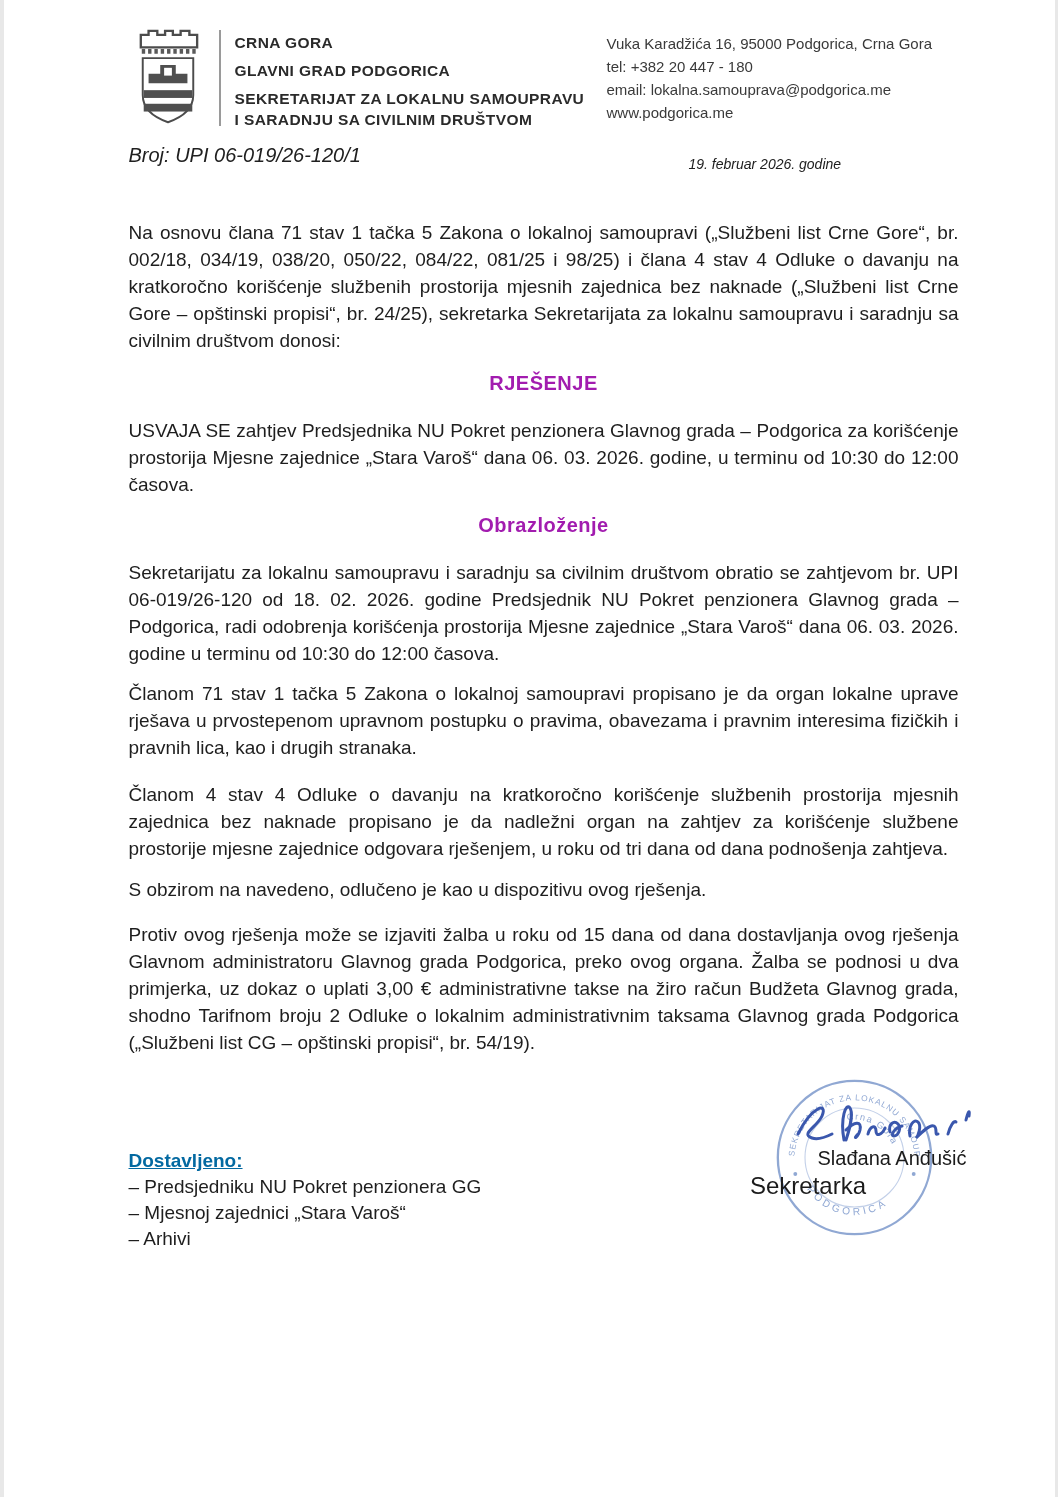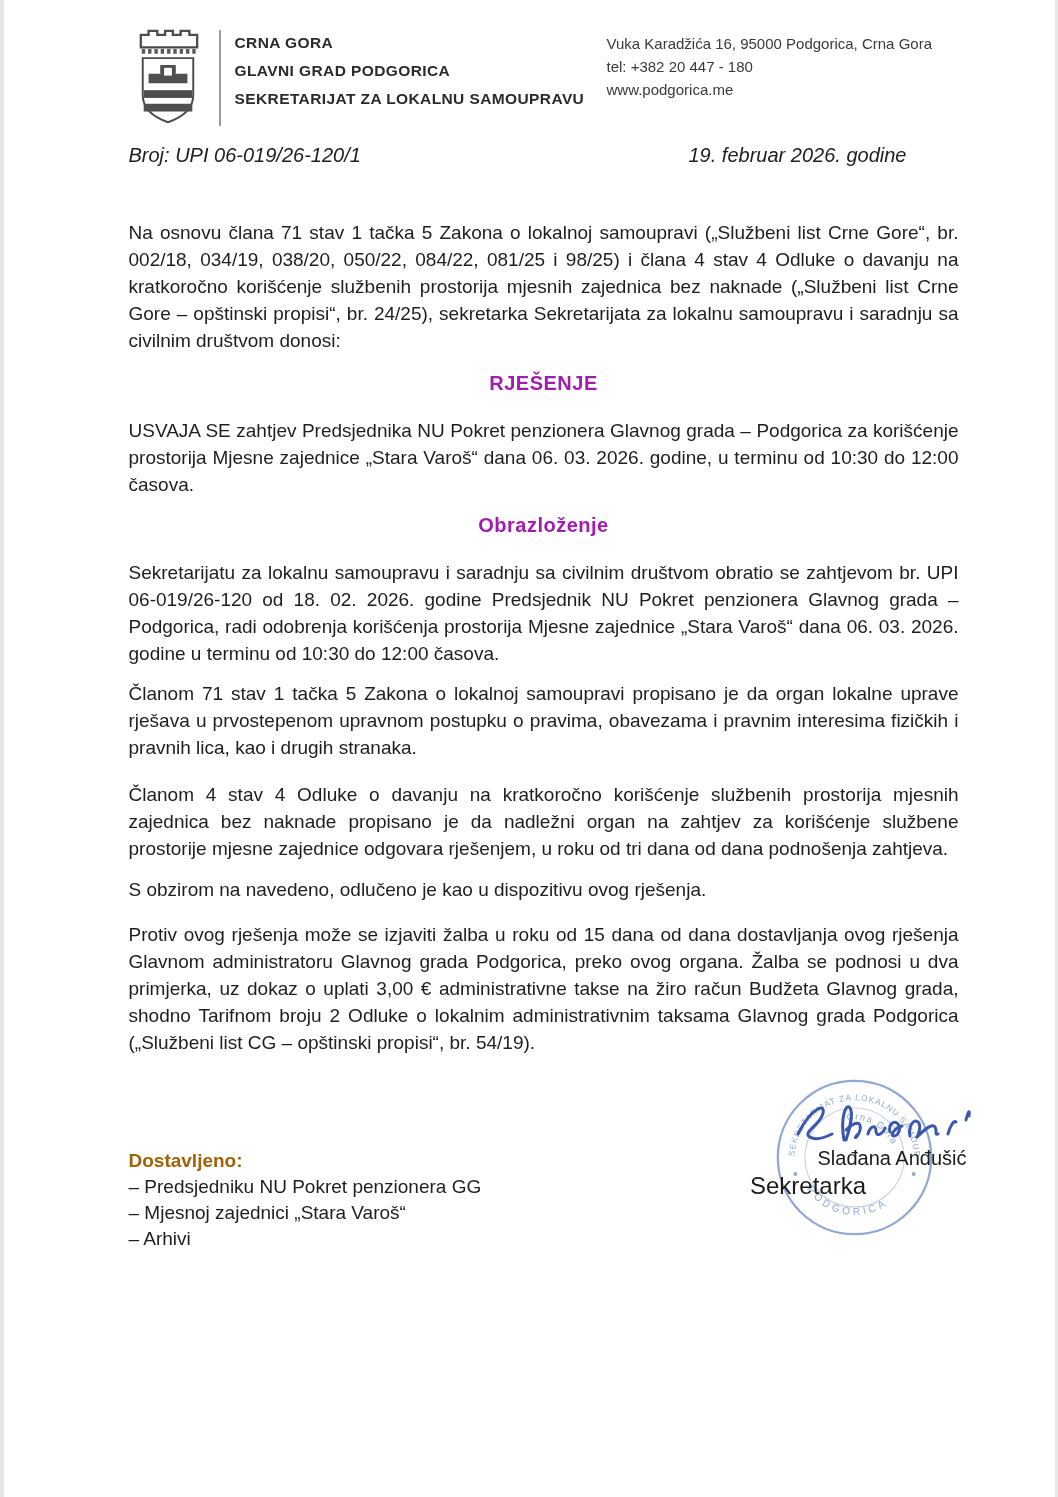--- a/index.html
+++ b/index.html
@@ -18,21 +18,21 @@
   .coa{flex:0 0 auto;margin-right:12px;}
   .vdiv{width:2px;background:#9a9a9a;height:96px;margin-right:14px;margin-top:2px;}
   .org{padding-top:4px;width:372px;}
   .org-line{font-size:15.5px;font-weight:bold;color:#2a2a2a;letter-spacing:.4px;line-height:21px;}
   .org-line.sp{margin-bottom:7px;}
   .contact{padding-top:4px;}
   .contact-line{font-size:15px;color:#3a3a3a;line-height:23px;}
   
   .broj-row{position:relative;margin-top:10px;height:27px;font-style:italic;}
   .broj{font-size:20px;color:#202020;}
-  .doc-date{position:absolute;left:560px;top:0;font-size:20px;color:#202020;}
+  .doc-date{position:absolute;left:560px;top:12px;font-size:14px;color:#202020;}
   
   .para{font-size:19px;line-height:27px;text-align:justify;color:#1e1e1e;}
   .p-intro{margin-top:48px;}
   .h-center{font-size:20px;font-weight:bold;text-align:center;color:#a21caf;letter-spacing:.5px;}
   .h-rjesenje{margin-top:18px;}
   .p-decision{margin-top:22px;}
   .h-obraz{margin-top:16px;}
   .p-r1{margin-top:22px;}
   .p-r2{margin-top:13px;}
   .p-r3{margin-top:20px;}
@@ -40,21 +40,21 @@
   .h-left{font-size:19px;font-weight:bold;margin-top:22px;color:#161616;}
   .p-pouka{margin-top:18px;}
   
   .stamp{position:absolute;left:768px;top:1075px;opacity:.85;}
   .sig{position:absolute;left:778px;top:1090px;}
   .sig-block{position:absolute;left:650px;top:1144px;width:313px;text-align:right;}
   .sig-name{font-size:20px;color:#1b1b1b;line-height:28px;text-align:right;}
   .sig-title{font-size:24px;color:#1b1b1b;line-height:28px;padding-right:4px;text-align:center;}
   
   .dist{margin-top:92px;}
-  .dist-head{font-size:19px;font-weight:bold;color:#a16207;line-height:26px;}
+  .dist-head{font-size:19px;font-weight:bold;color:#0369a1;line-height:26px;text-decoration:underline;}
   .dist-item{font-size:19px;color:#1e1e1e;line-height:26px;}
 </style>
 </head>
 <body>
 
 <div class="page">
 
   <div class="col">
     <div class="header">
 
@@ -73,25 +73,27 @@
           <rect x="15" y="78" width="50" height="8" fill="#4f4f4f"></rect>
         </svg>
       </div>
 
       <div class="vdiv"></div>
 
       <div class="org">
         <div class="org-line sp">CRNA GORA</div>
         <div class="org-line sp">GLAVNI GRAD PODGORICA</div>
         <div class="org-line">SEKRETARIJAT ZA LOKALNU SAMOUPRAVU</div>
+        <div class="org-line">I SARADNJU SA CIVILNIM DRUŠTVOM</div>
       </div>
 
       <div class="contact">
         <div class="contact-line">Vuka Karadžića 16, 95000 Podgorica, Crna Gora</div>
         <div class="contact-line">tel: +382 20 447 - 180</div>
+        <div class="contact-line">email: lokalna.samouprava@podgorica.me</div>
         <div class="contact-line">www.podgorica.me</div>
       </div>
     </div>
 
     <div class="broj-row">
       <span class="broj">Broj: UPI 06-019/26-120/1</span>
       <span class="doc-date">19. februar 2026. godine</span>
     </div>
 
     <div class="para p-intro">Na osnovu člana 71 stav 1 tačka 5 Zakona o lokalnoj samoupravi („Službeni list Crne Gore“, br. 002/18, 034/19, 038/20, 050/22, 084/22, 081/25 i 98/25) i člana 4 stav 4 Odluke o davanju na kratkoročno korišćenje službenih prostorija mjesnih zajednica bez naknade („Službeni list Crne Gore – opštinski propisi“, br. 24/25), sekretarka Sekretarijata za lokalnu samoupravu i saradnju sa civilnim društvom donosi:</div>

